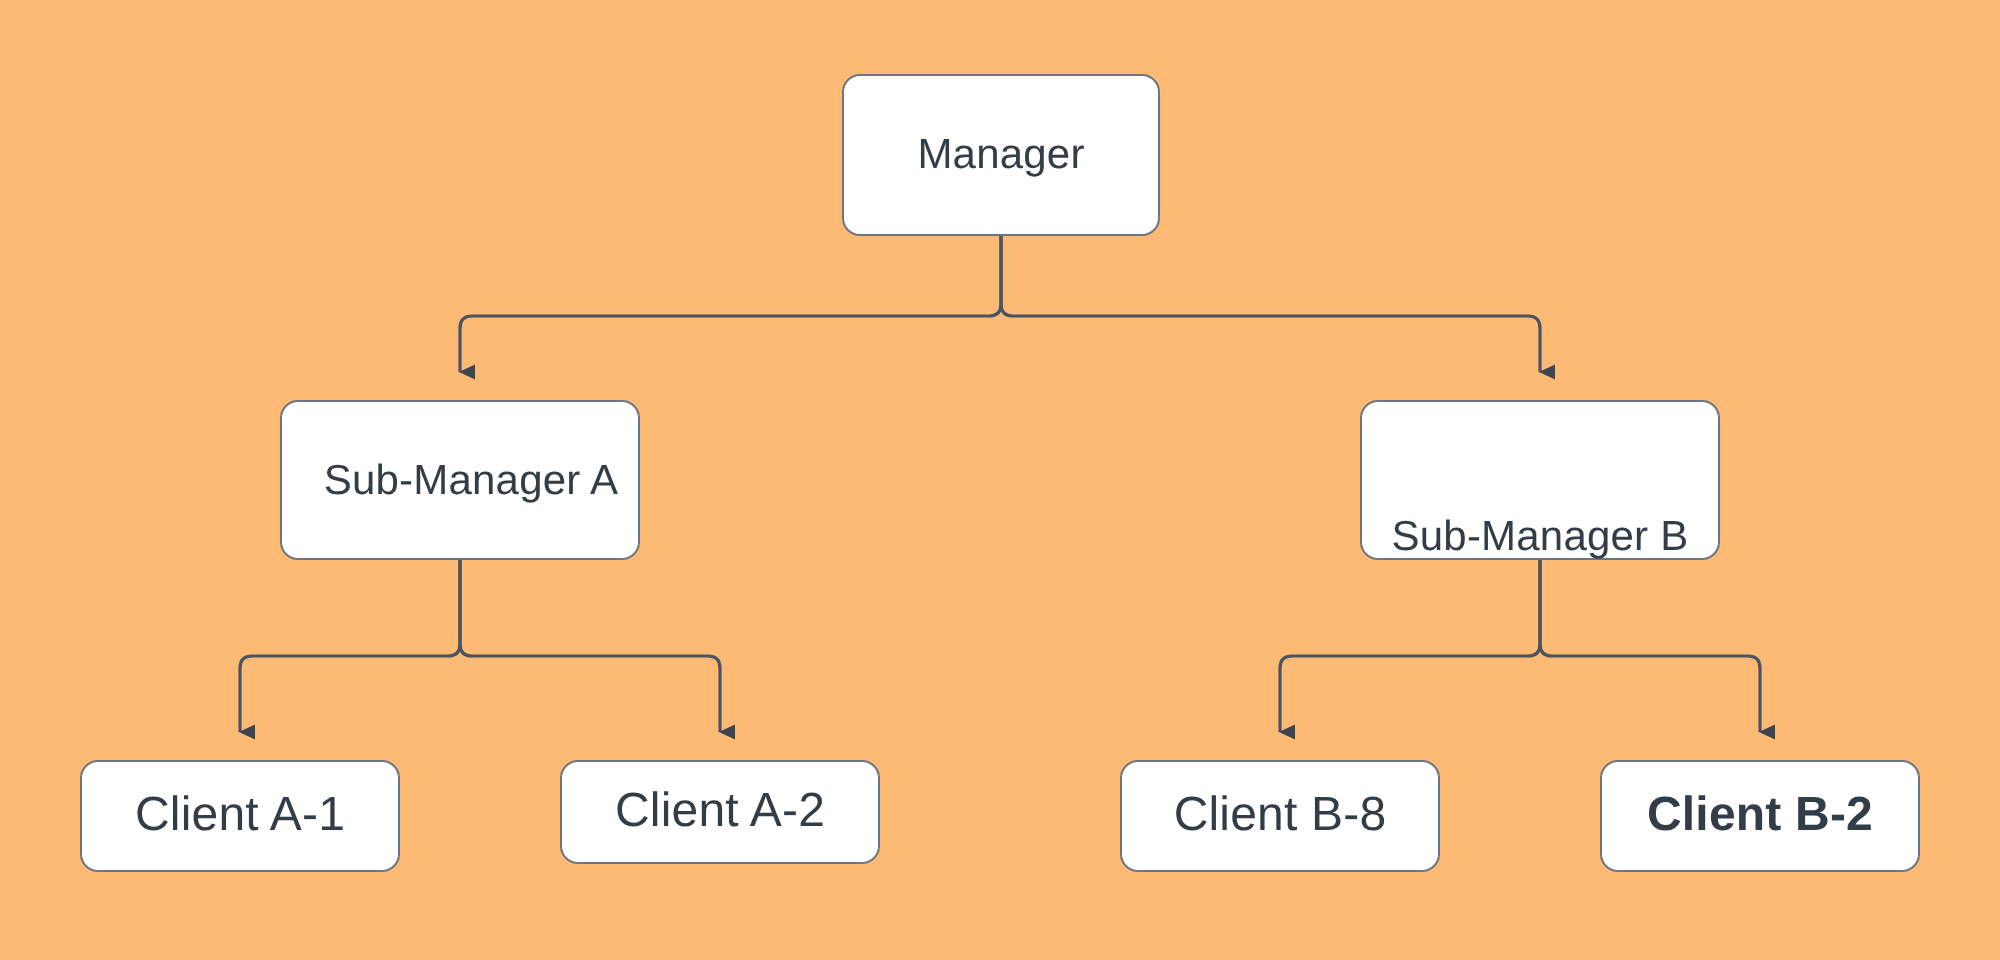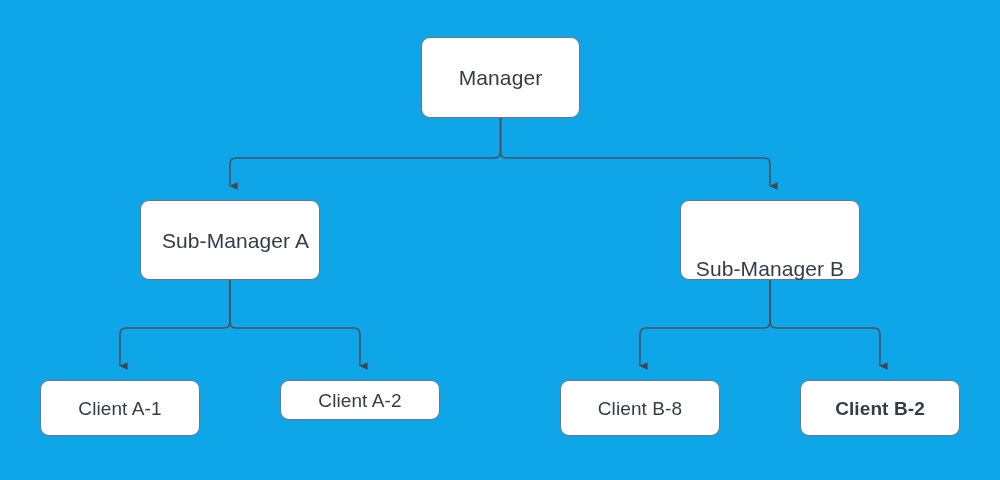--- a/index.html
+++ b/index.html
@@ -8,21 +8,21 @@
     padding: 0;
     background: #ffffff;
   }
   body {
     font-family: "Liberation Sans", sans-serif;
   }
   #diagram-canvas {
     position: relative;
     width: 1000px;
     height: 480px;
-    background: #0ea5e9;
+    background: #fdba74;
     overflow: hidden;
   }
   #diagram-svg {
     position: absolute;
     left: 0;
     top: 0;
     width: 1000px;
     height: 480px;
   }
   .node-box {
@@ -38,21 +38,21 @@
     letter-spacing: 0.1px;
     white-space: nowrap;
     z-index: 2;
   }
   .node-label {
     display: block;
     line-height: 1;
   }
   .level-1 { font-size: 21px; }
   .level-2 { font-size: 21px; }
-  .level-3 { font-size: 19px; }
+  .level-3 { font-size: 24px; }
 </style>
 </head>
 <body>
 
 <div id="diagram-canvas">
 
   <svg id="diagram-svg" viewBox="0 0 1000 480" xmlns="http://www.w3.org/2000/svg">
     <defs>
       <marker id="arrowhead" markerWidth="9" markerHeight="9" refX="4.2" refY="7.6" orient="auto" markerUnits="userSpaceOnUse">
         <path d="M 0.4 0 L 8.0 0 L 4.2 8.2 Z" fill="#3d4651"></path>
@@ -90,21 +90,21 @@
   </div>
 
   <div class="node-box level-2" style="left:680px; top:200px; width:180px; height:80px;align-items:flex-end;">
     <span class="node-label">Sub-Manager B</span>
   </div>
 
   <div class="node-box level-3" style="left:40px; top:380px; width:160px; height:56px;">
     <span class="node-label">Client A-1</span>
   </div>
 
-  <div class="node-box level-3" style="left:280px; top:380px; width:160px; height:40px;">
+  <div class="node-box level-3" style="left:280px; top:380px; width:160px; height:52px;">
     <span class="node-label">Client A-2</span>
   </div>
 
   <div class="node-box level-3" style="left:560px; top:380px; width:160px; height:56px;">
     <span class="node-label">Client B-8</span>
   </div>
 
   <div class="node-box level-3" style="left:800px; top:380px; width:160px; height:56px;font-weight:bold;">
     <span class="node-label">Client B-2</span>
   </div>

